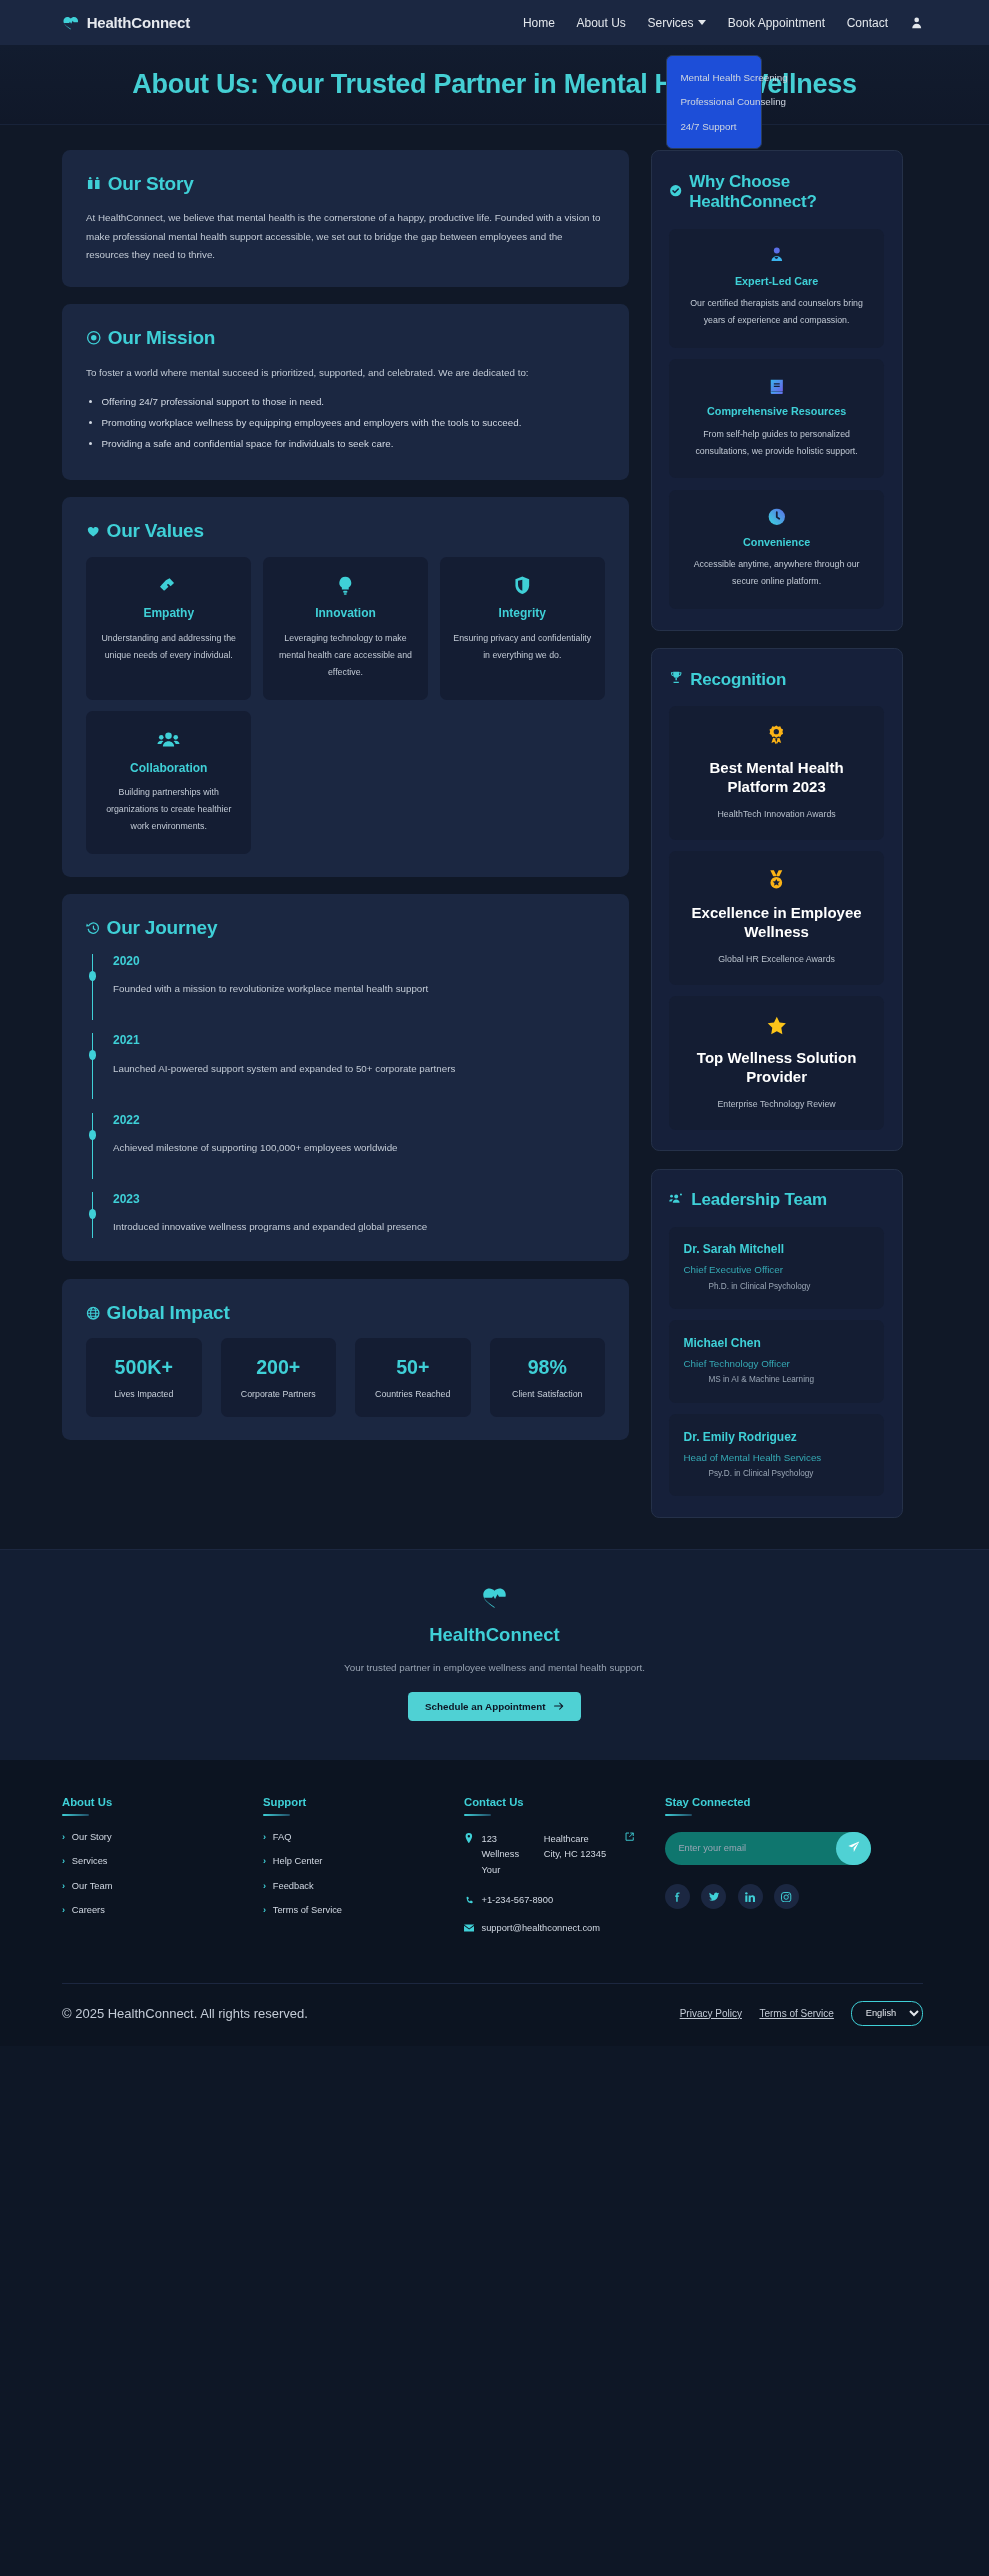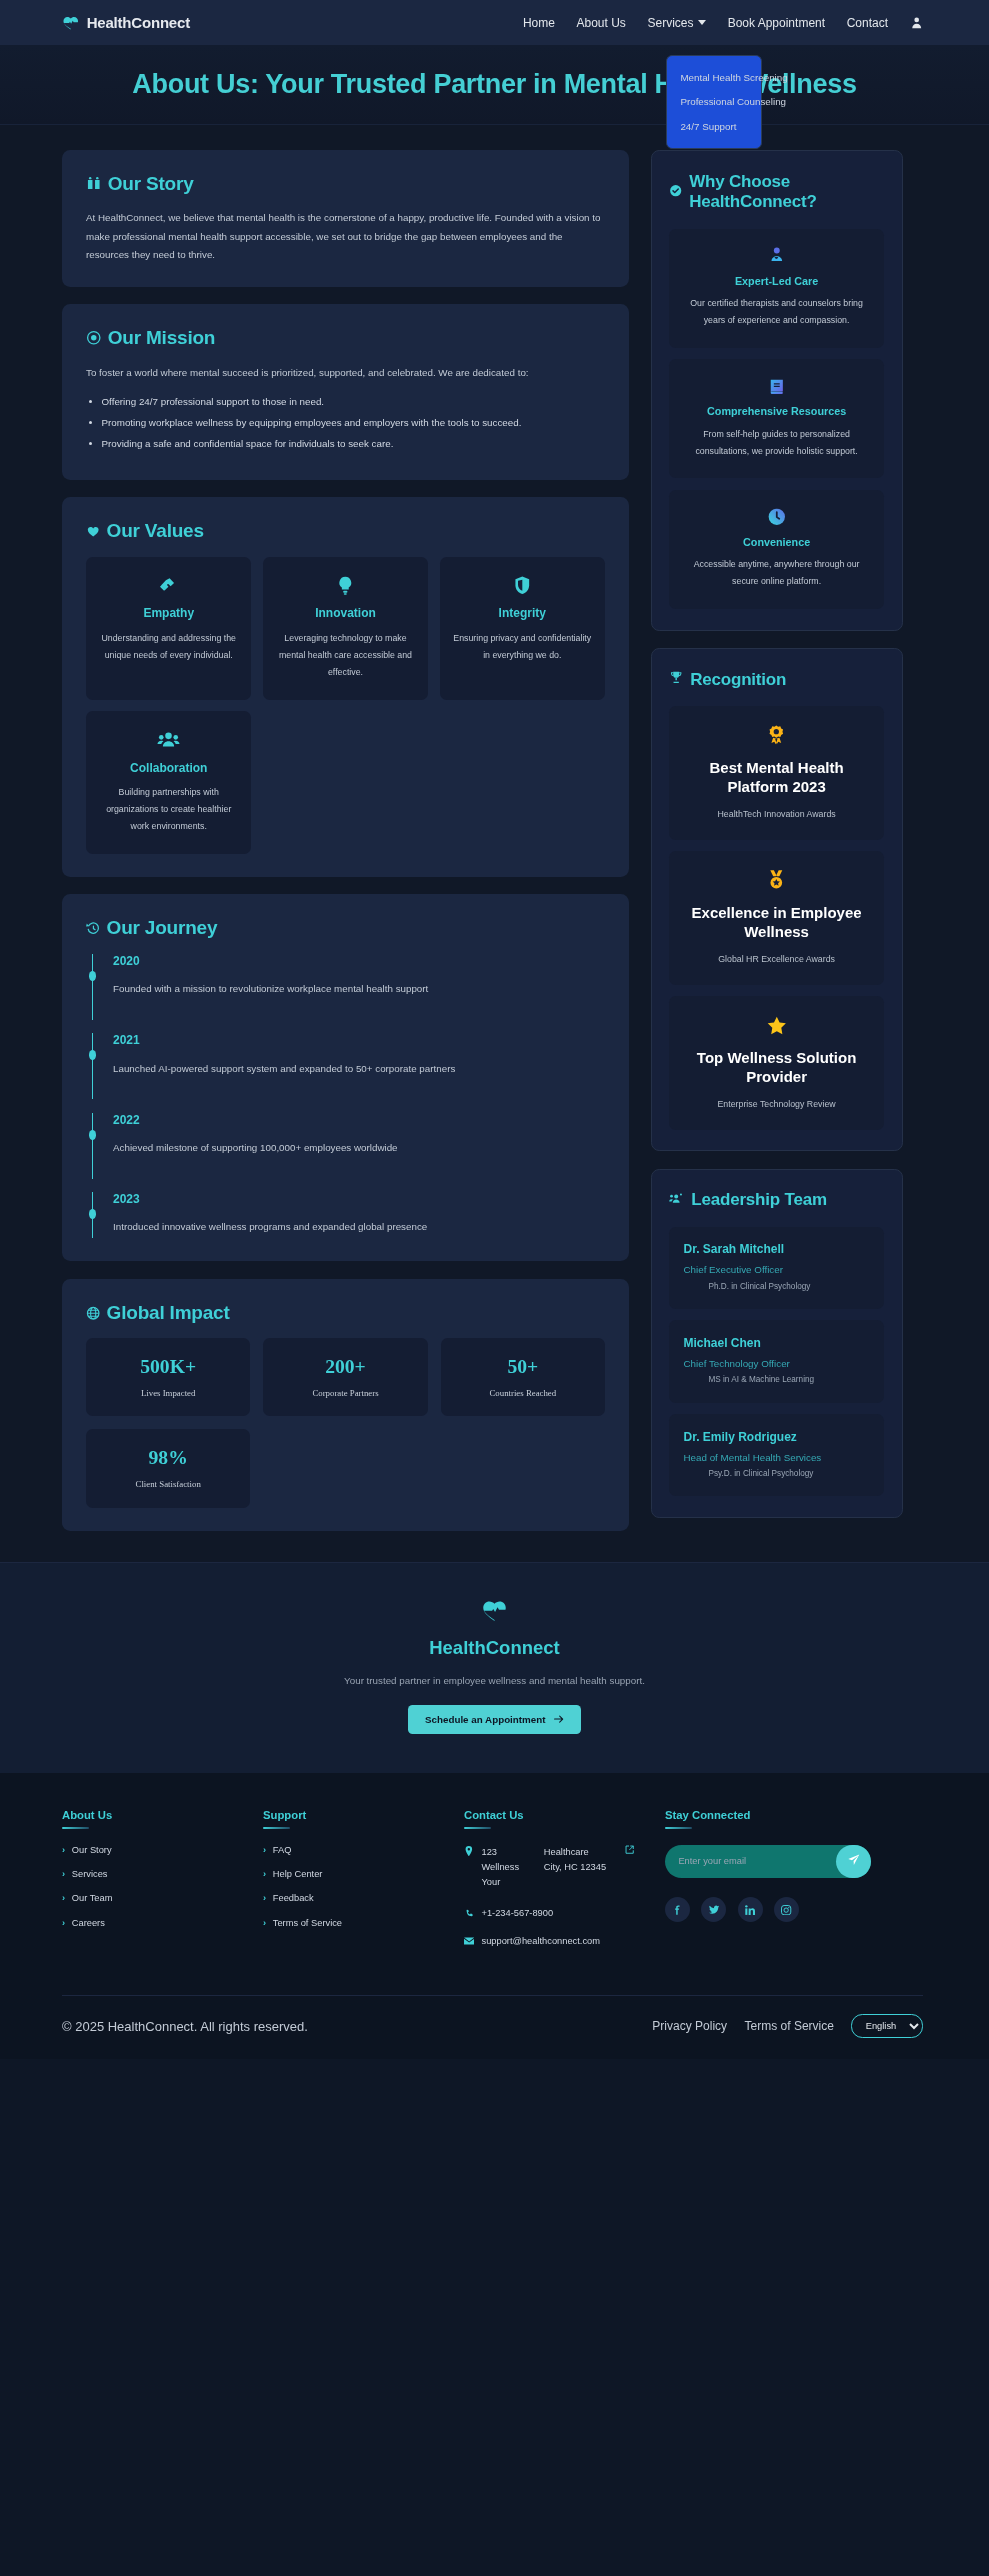--- a/index.html
+++ b/index.html
@@ -117,21 +117,21 @@
   
   .timeline { margin-top: 7.2px; }
   .tl-item { position: relative; padding-left: 27px; padding-bottom: 23px; }
   .tl-item:last-child { padding-bottom: 3.1px; }
   .tl-line { position: absolute; left: 5.7px; top: 0; bottom: 0; width: 1.5px; background: #3fd0d7; }
   .tl-dot { position: absolute; left: 2.6px; top: 17px; width: 7.7px; height: 10.3px; border-radius: 50%; background: #3fd0d7; }
   .tl-year { font-size: 12px; font-weight: bold; color: #3fd0d7; margin-bottom: 13.4px; margin-top: 13.4px; }
   .tl-desc { font-size: 9.8px; color: #c3cbd6; line-height: 1.6; }
 
   
-  .stats-grid { display: grid; grid-template-columns: repeat(3, 1fr); gap: 13px; margin-top: 8.2px; font-family: Liberation Serif, serif; }
+  .stats-grid { display: grid; grid-template-columns: repeat(4, 1fr); gap: 19px; margin-top: 8.2px; }
   .stat-card { background: #141d33; border-radius: 6.7px; padding: 17.5px 6.2px 18.5px; text-align: center; }
   .stat-num { font-size: 19.6px; font-weight: bold; color: #3fd0d7; margin-bottom: 10.3px; }
   .stat-lbl { font-size: 8.8px; color: #c9d1db; }
 
   
   .r-title {
     display: flex; align-items: center; gap: 6.7px;
     font-size: 17px; font-weight: bold; color: #3fd0d7;
     line-height: 1.22; margin-bottom: 15.5px; letter-spacing: -0.2px;
   }
@@ -229,21 +229,21 @@
     background: #1b2741; display: flex; align-items: center; justify-content: center;
     color: #3fd0d7; cursor: pointer;
   }
   .footer-bottom {
     border-top: 0.5px solid #1c2740;
     padding: 17.5px 0 20.6px;
     display: flex; align-items: center;
   }
   .copyright { font-size: 13px; color: #c3cbd6; text-align: center; }
   .legal { margin-left: auto; display: flex; align-items: center; gap: 17.5px; }
-  .legal-link { font-size: 12px; color: #c3cbd6; cursor: pointer; }
+  .legal-link { font-size: 10px; color: #c3cbd6; text-decoration: underline; cursor: pointer; }
   .lang-select {
     background: transparent; border: 0.5px solid #3fd0d7; border-radius: 11.3px;
     color: #e3e7ec; font-size: 9.3px; padding: 5.2px 9.3px;
     font-family: "Liberation Sans", sans-serif; cursor: pointer;
   }
 </style>
 </head>
 <body>
 
 <div class="page">

